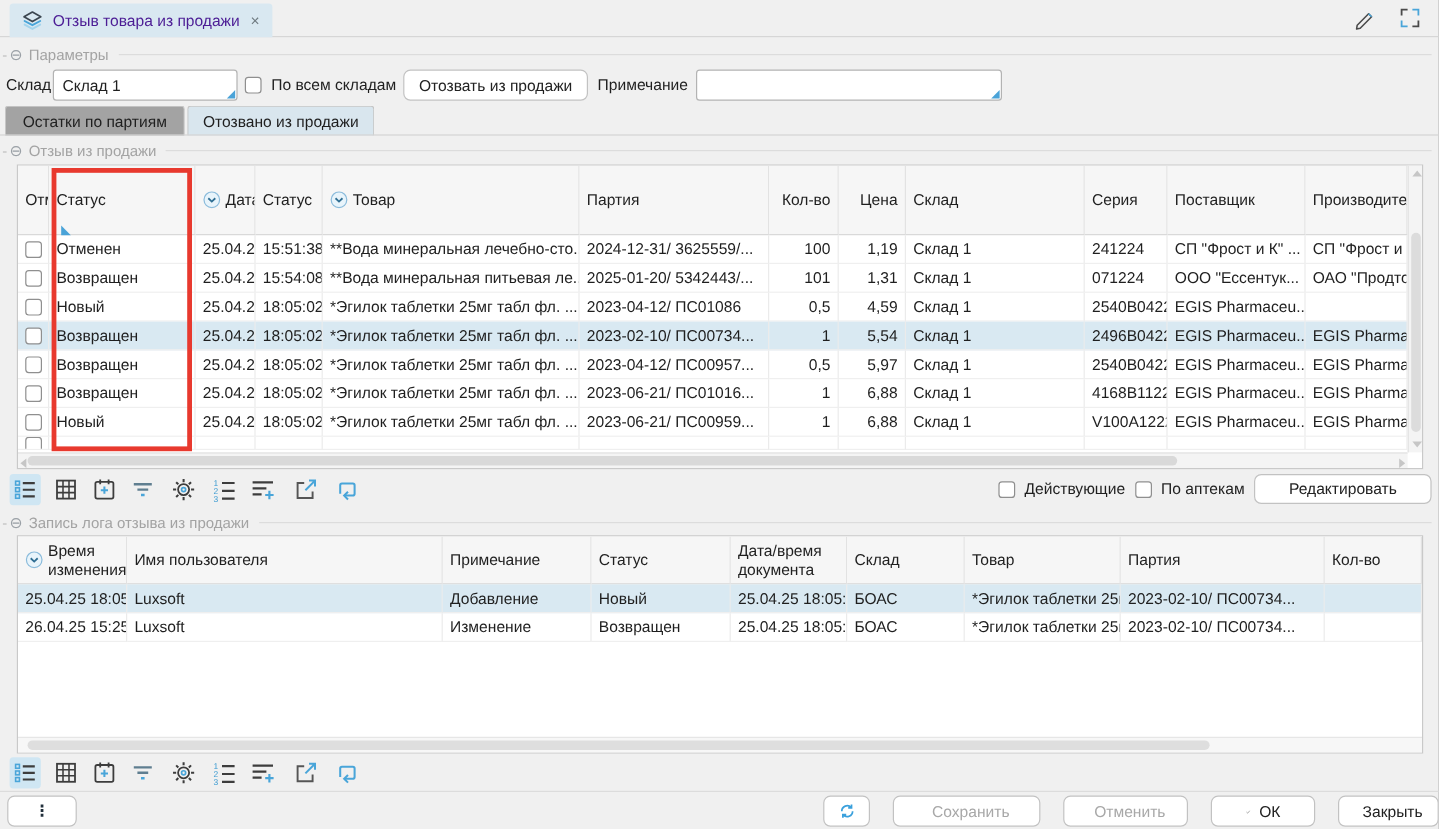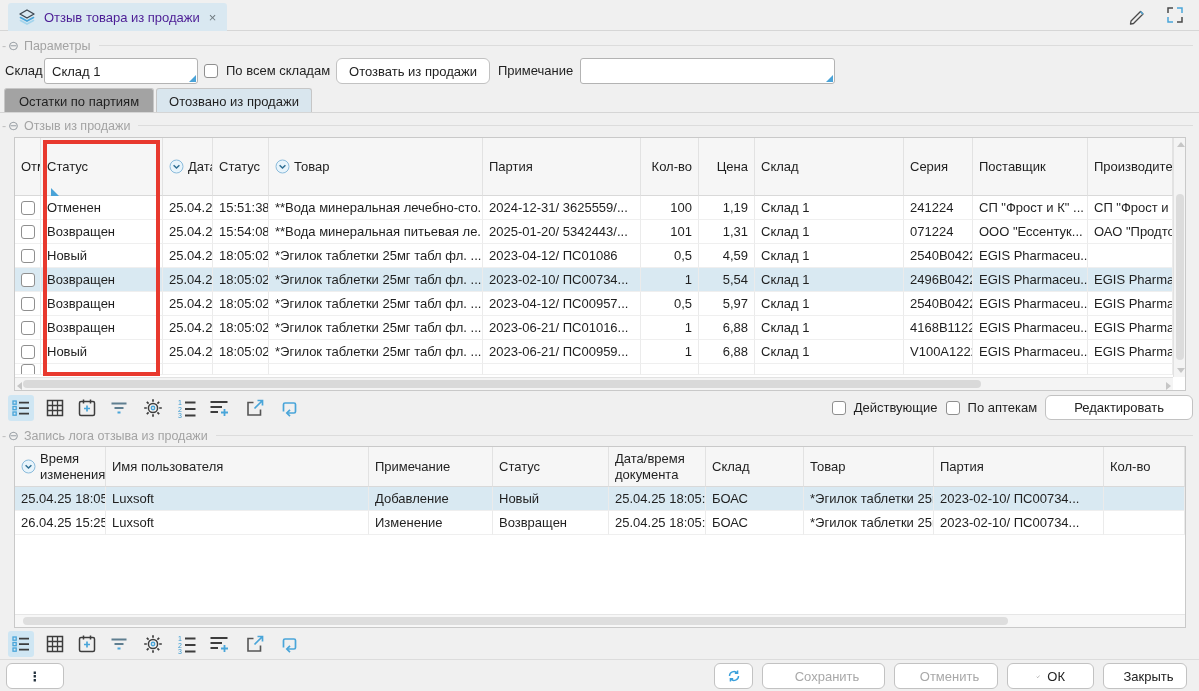--- a/index.html
+++ b/index.html
@@ -67,21 +67,21 @@
   .arr.right { right:2px; top:4px; border-top:4px solid transparent; border-bottom:4px solid transparent; border-left:5px solid #c6c6c6; }
   .hscroll2 { position:absolute; left:0; right:0; bottom:0; height:13px; background:#f7f7f7; border-top:1px solid #e6e6e6; }
   .hscroll2 .thumb { position:absolute; left:8px; top:2px; height:8px; width:985px; background:#dedede; border-radius:4px; }
   
   .ticon { position:absolute; width:26px; height:26px; top:0; display:flex; align-items:center; justify-content:center; border-radius:3px; }
   .ticon.active { background:#cfe6f3; }
   .toolbar { position:absolute; left:0; height:28px; }
   .mid-right { position:absolute; right:6px; top:395px; display:flex; align-items:center; gap:8px; }
   
   .footer-line { position:absolute; left:0; right:0; top:659px; border-top:1px solid #dcdcdc; }
-  .footer-right { position:absolute; right:12px; top:663px; display:flex; gap:9px; }
+  .footer-right { position:absolute; right:0; top:663px; display:flex; gap:19px; }
   .menu-btn { position:absolute; left:6px; top:663px; width:50px; }
   
   .annotation { position:absolute; left:43px; top:140px; width:117px; height:236px;
     border:4px solid #e8392e; z-index:60; pointer-events:none; }
   svg { display:block; }
 </style>
 </head>
 <body>
 
 <div class="screen">

